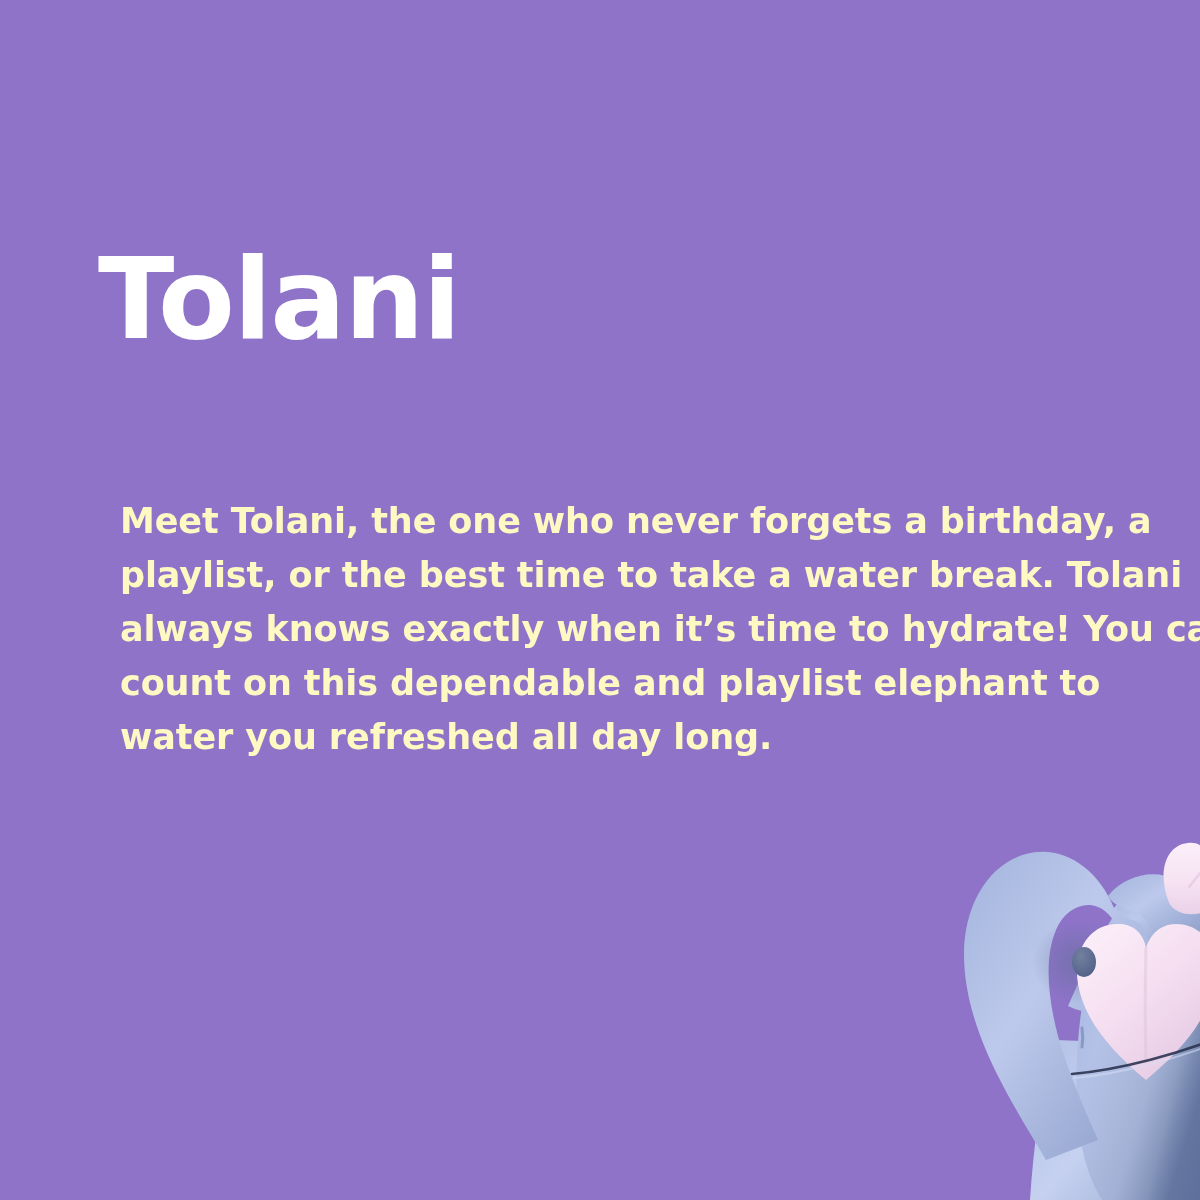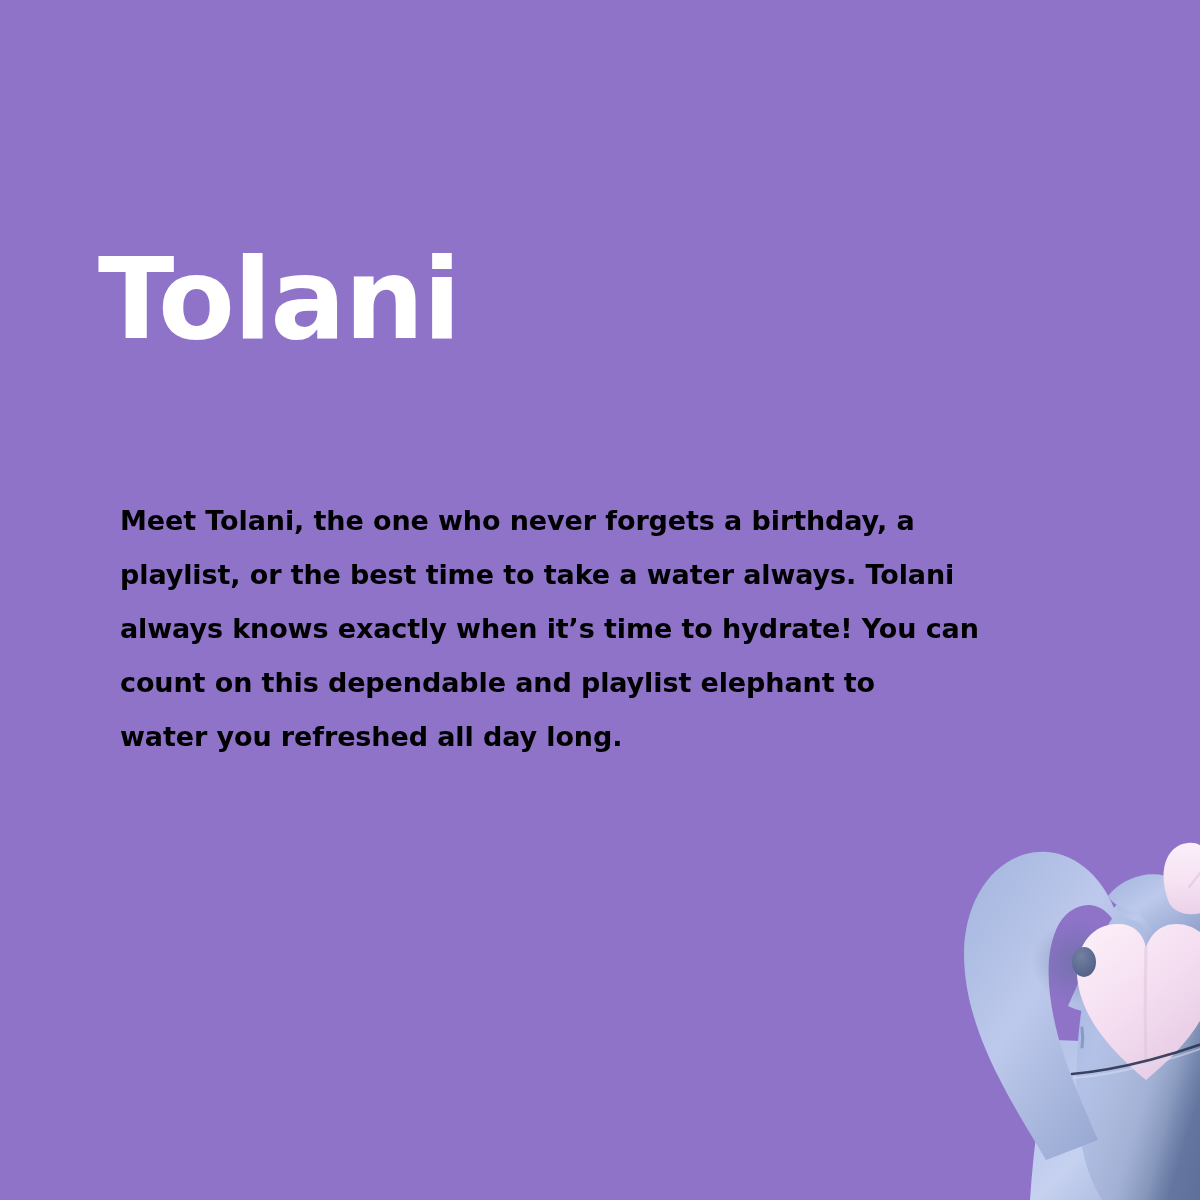--- a/index.html
+++ b/index.html
@@ -52,23 +52,23 @@
     line-height: 1;
     white-space: nowrap;
   }
 
   .body-copy {
     position: absolute;
     left: 120px;
     top: 494px;
     width: 1000px;
     font-family: "DejaVu Sans", sans-serif;
-    font-size: 27px;
+    font-size: 35px;
     font-weight: 700;
-    color: #000000;
+    color: #fef9c3;
     line-height: 54px;
     letter-spacing: -0.1px;
   }
   .body-copy .ln { display: block; white-space: nowrap; }
 
   
   .character {
     position: absolute;
     right: 0;
     bottom: 0;
@@ -237,21 +237,21 @@
     </svg>
   </div>
 
   <div class="text-wrap">
 
     <div class="title">Tolani</div>
 
 
     <div class="body-copy">
       <span class="ln">Meet Tolani, the one who never forgets a birthday, a</span>
-      <span class="ln">playlist, or the best time to take a water always. Tolani</span>
+      <span class="ln">playlist, or the best time to take a water break. Tolani</span>
       <span class="ln">always knows exactly when it’s time to hydrate! You can</span>
       <span class="ln">count on this dependable and playlist elephant to</span>
       <span class="ln">water you refreshed all day long.</span>
     </div>
 
   </div>
 
 </div>
 
 </body></html>

